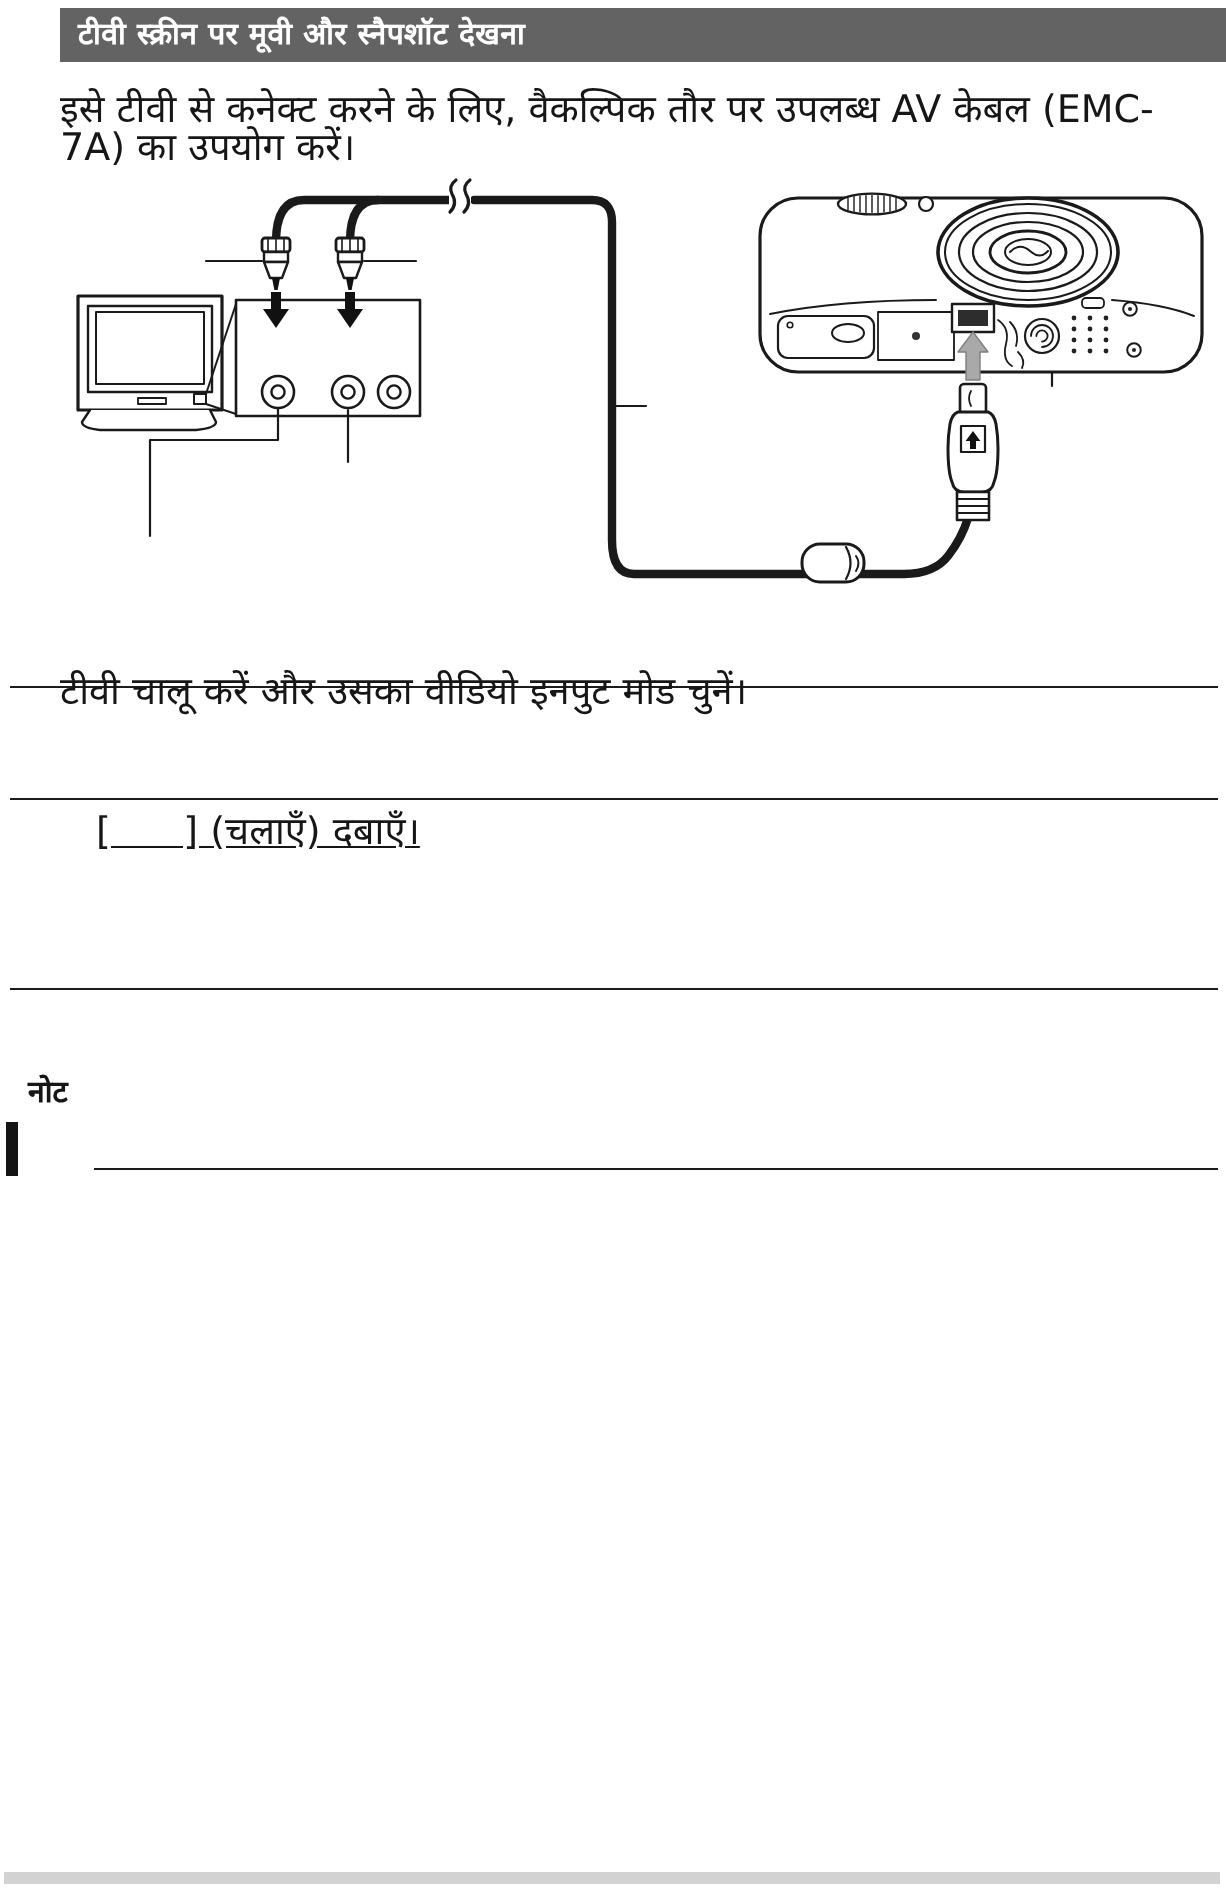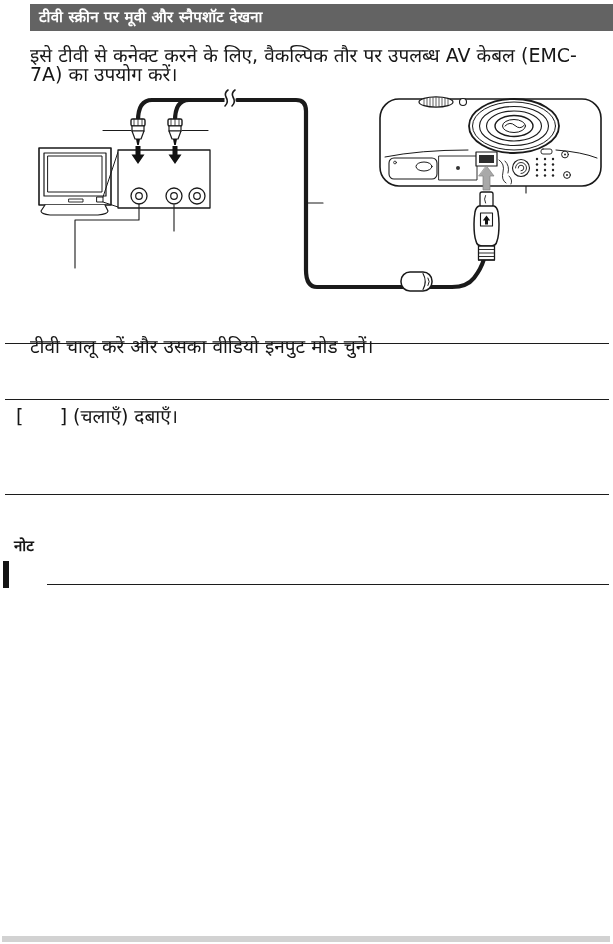--- a/index.html
+++ b/index.html
@@ -13,21 +13,21 @@
     color:#ffffff;font-size:15px;font-weight:bold;line-height:27px;
     padding-left:9px;box-sizing:border-box;letter-spacing:0.2px;margin-left:30px;
   }
   .body-text{font-size:19px;line-height:19px;}
   #intro-text{left:30px;top:46px;width:550px;}
   .rule{height:0;border-top:1.6px solid #1c1c1c;left:5px;width:604px;}
   #rule-1{top:343px;}
   #rule-2{top:399px;}
   #rule-3{top:494px;}
   #step-1-text{left:30px;top:337px;width:560px;}
-  #step-2-text{left:16px;top:407px;width:560px;white-space:pre-wrap;}
+  #step-2-text{left:48px;top:407px;width:560px;white-space:pre-wrap;text-decoration:underline;}
   #result-text{left:30px;top:504px;width:581px;}
   #note-bar{left:3px;top:561px;width:6px;height:27px;background:#141414;}
   #note-label{left:14px;top:534px;font-size:15px;font-weight:bold;line-height:24px;}
   #note-rule{left:47px;top:584px;width:562px;height:0;border-top:1.5px solid #1c1c1c;}
   #footer-bar{left:2px;top:936px;width:608px;height:6px;background:#d2d2d2;}
   #diagram-svg{left:0;top:0;width:613px;height:944px;}
 </style>
 </head>
 <body>
 

